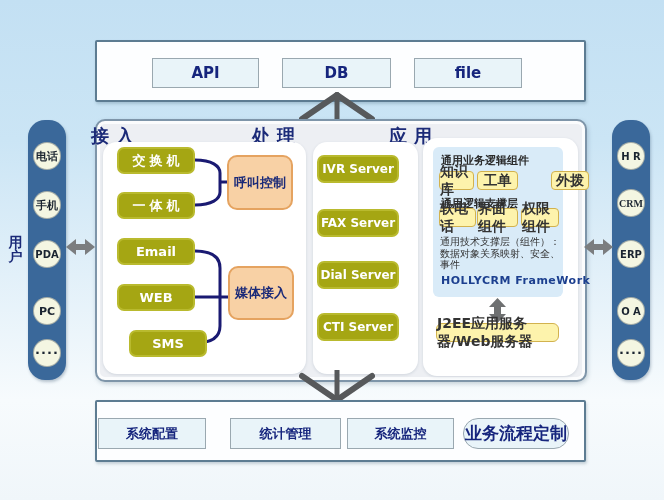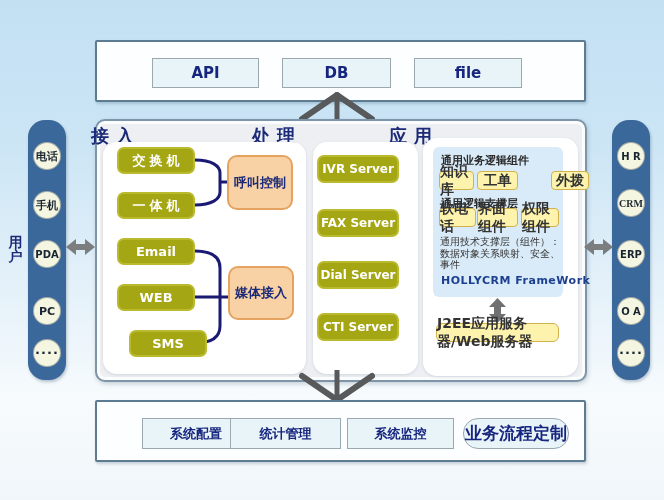--- a/index.html
+++ b/index.html
@@ -191,21 +191,21 @@
 
   <div class="abs" style="left:299px;top:369px;width:76px;height:34px;">
     <svg width="76" height="34" viewBox="0 0 76 34">
       <path d="M38 31 L3 7" stroke="#57595b" stroke-width="6" fill="none" stroke-linecap="round"></path>
       <path d="M38 31 L73 7" stroke="#57595b" stroke-width="6" fill="none" stroke-linecap="round"></path>
       <path d="M38 1 L38 30" stroke="#57595b" stroke-width="5" fill="none"></path>
     </svg>
   </div>
 
   <div class="frame" style="left:95px;top:400px;width:487px;height:58px;">
-    <div class="io-box" style="left:1px;top:16px;width:106px;height:29px;font-size:13px;margin-left:44px;">
+    <div class="io-box" style="left:1px;top:16px;width:106px;height:29px;font-size:13px;">
         <span>系统配置</span>
       </div>
     <div class="io-box" style="left:133px;top:16px;width:109px;height:29px;font-size:13px;">
         <span>统计管理</span>
       </div>
     <div class="io-box" style="left:250px;top:16px;width:105px;height:29px;font-size:13px;">
         <span>系统监控</span>
       </div>
     <div class="io-box" style="left:366px;top:16px;width:104px;height:29px;font-size:17px;border-radius:15px;">
         <span>业务流程定制</span>

